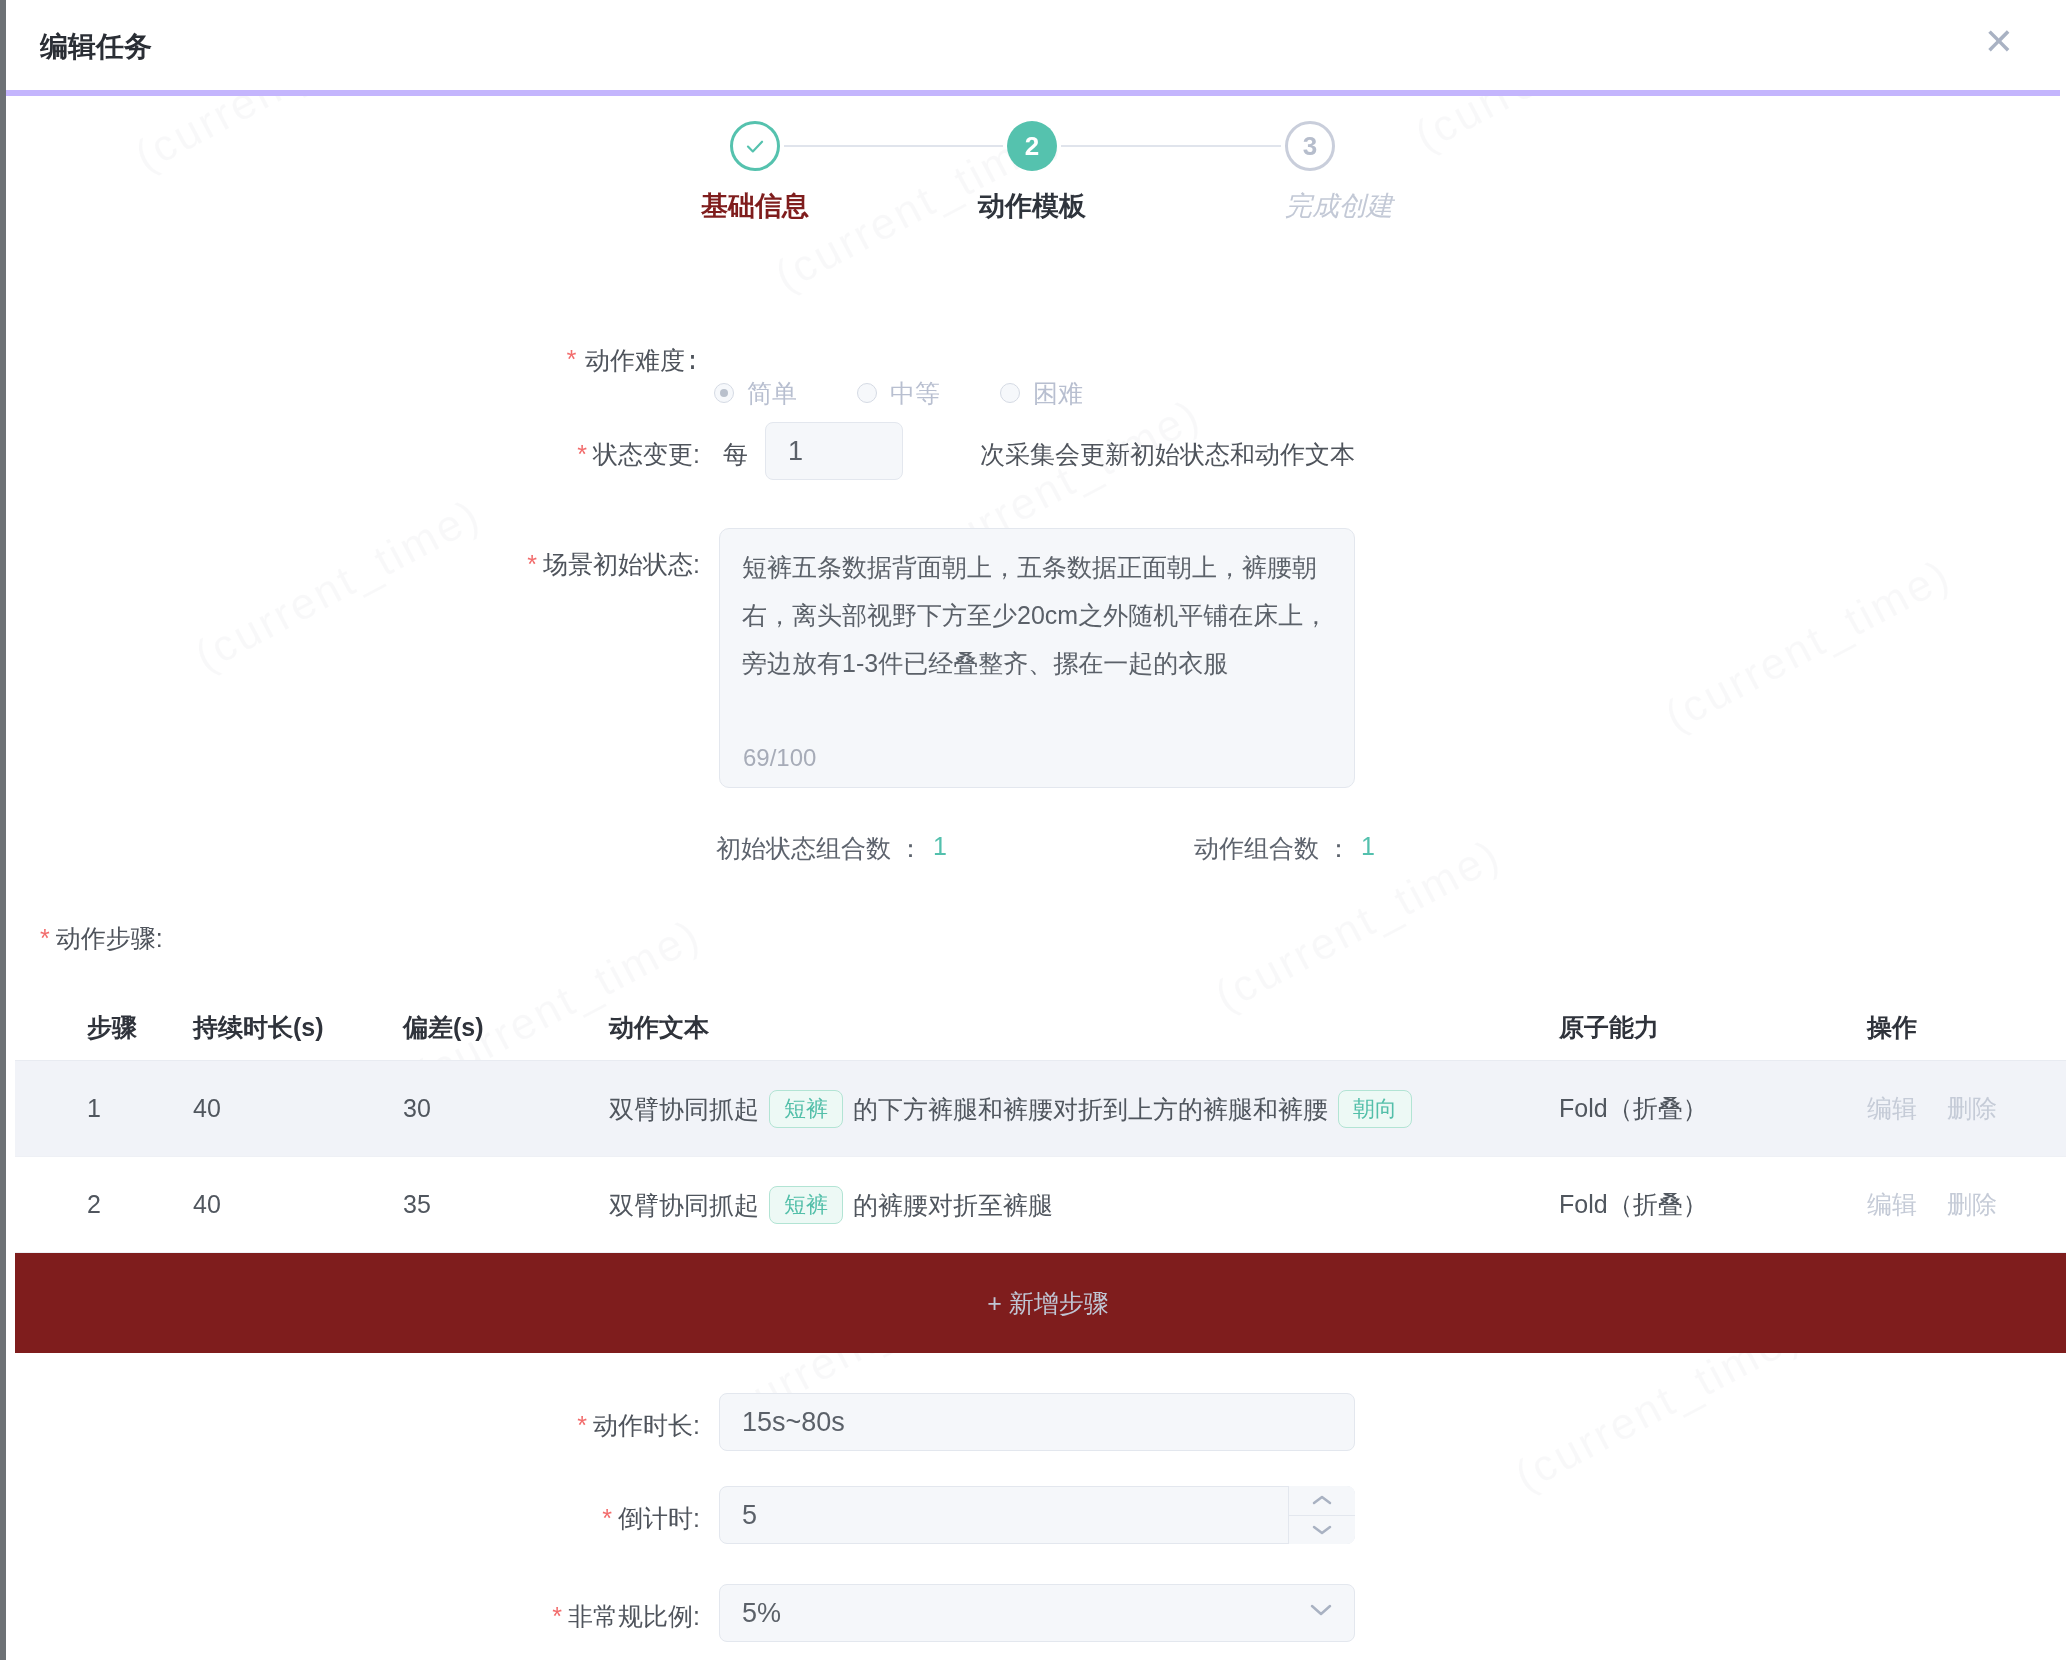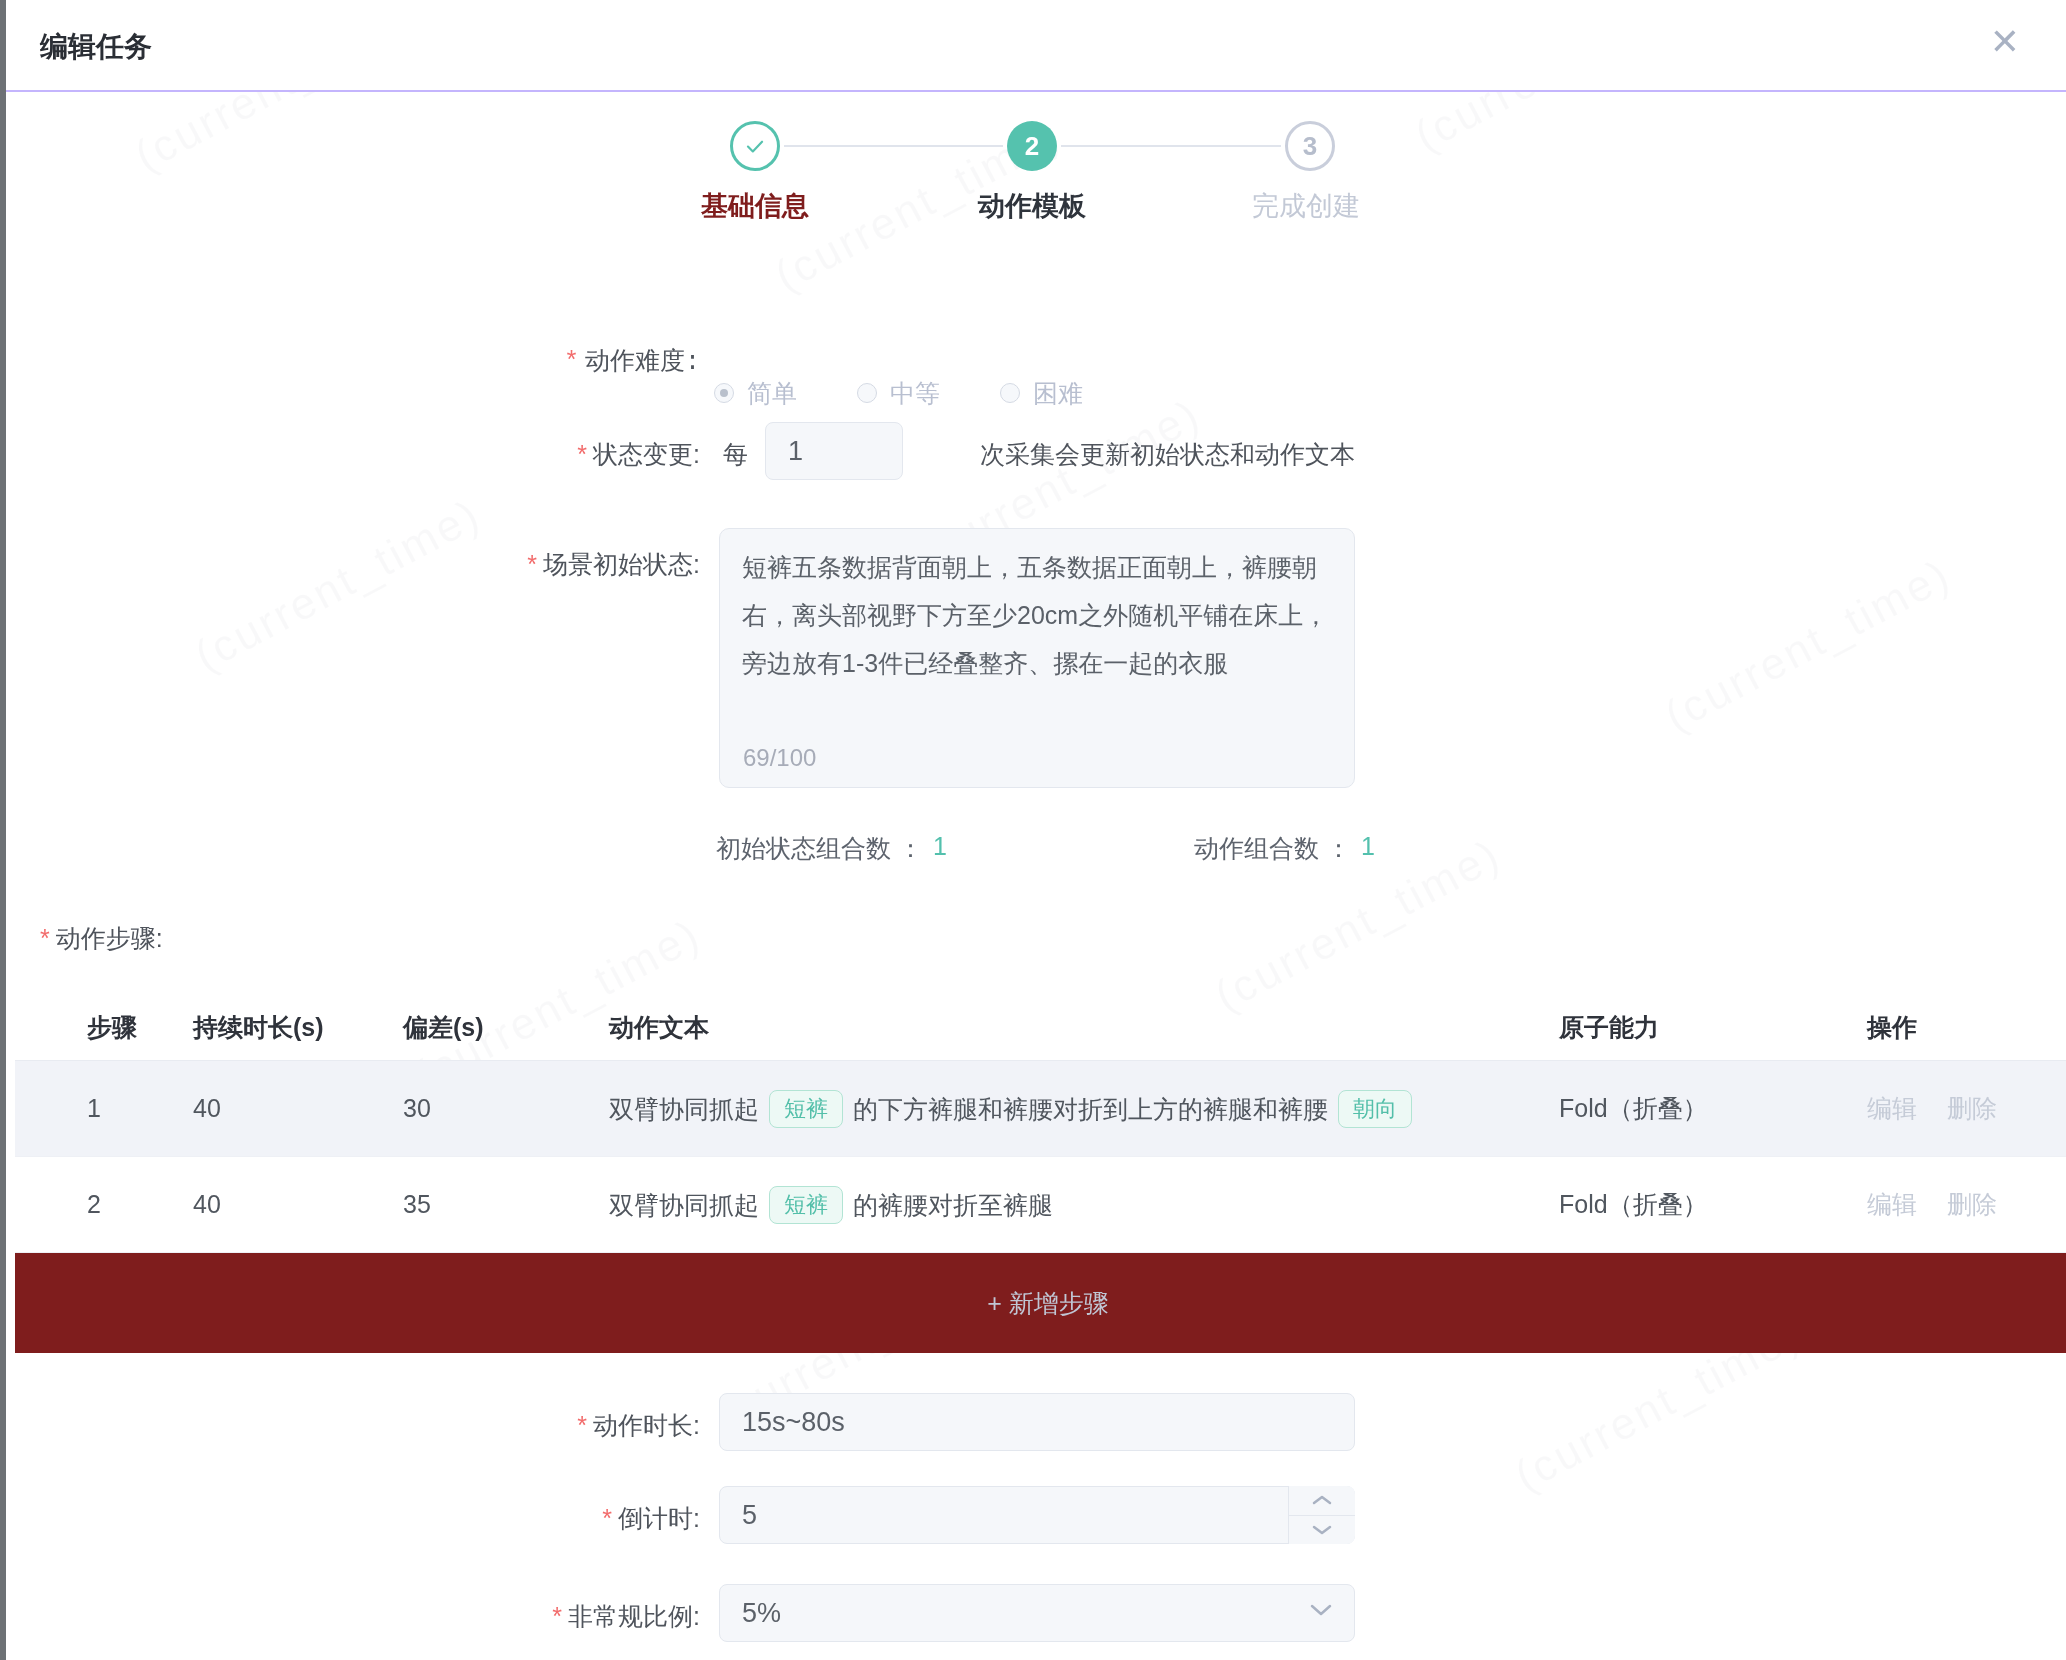--- a/index.html
+++ b/index.html
@@ -7,38 +7,38 @@
     position:relative;width:2066px;height:1660px;background:#ffffff;
     font-family:"Liberation Sans","DejaVu Sans",sans-serif;overflow:hidden;
     color:#50565e;
   }
   
   .edge-strip{position:absolute;left:0;top:0;width:6px;height:1660px;background:#6d7175;}
   
   .wm{position:absolute;font-size:44px;letter-spacing:3px;color:#6b7280;opacity:0.04;
       transform:rotate(-28deg);white-space:nowrap;pointer-events:none;}
   
-  .titlebar{position:absolute;left:6px;top:0;right:0;height:90px;background:#fff;
-    border-bottom:2px solid #c4b5fd;text-align:right;}
+  .titlebar{position:absolute;left:6px;top:0;right:6px;height:90px;background:#fff;
+    border-bottom:6px solid #c4b5fd;text-align:right;}
   .title{position:absolute;left:34px;top:28px;font-size:28px;font-weight:700;color:#2a2e35;}
   .close{position:absolute;right:46px;top:24px;font-size:36px;color:#a9b2c3;line-height:1;cursor:pointer;}
   
   .step-circle{position:absolute;top:121px;width:50px;height:50px;border-radius:50%;
     box-sizing:border-box;display:flex;align-items:center;justify-content:center;
     font-size:26px;font-weight:700;background:#fff;}
   .step-done{left:730px;border:3px solid #55c2ae;}
   .step-active{left:1007px;background:#55c2ae;color:#ffffff;border:none;}
   .step-pending{left:1285px;border:3px solid #c9cedb;color:#b6bdcc;}
   .step-line{position:absolute;top:145px;height:2px;background:#e0e4ec;}
   .line1{left:784px;width:219px;}
   .line2{left:1061px;width:220px;}
   .step-label{position:absolute;top:188px;width:250px;text-align:center;font-size:27px;}
   .sl-done{left:630px;font-weight:700;color:#7f1d1d;}
   .sl-active{left:907px;font-weight:700;color:#2f343c;}
-  .sl-pending{left:1181px;color:#c3c9d6;}
+  .sl-pending{left:1214px;color:#c3c9d6;font-style:italic;}
   
   .flabel{position:absolute;left:0;width:700px;text-align:right;font-size:25px;color:#4f545c;}
   .req{color:#f26c6c;margin-right:6px;font-size:25px;}
   
   .radio-row{position:absolute;left:714px;top:336px;height:42px;display:flex;align-items:center;gap:60px;margin-top:36px;}
   .radio-item{display:flex;align-items:center;gap:13px;cursor:pointer;}
   .radio-circle{width:20px;height:20px;border-radius:50%;border:1px solid #d5dae4;background:#f6f8fb;
     box-sizing:border-box;position:relative;}
   .radio-item.selected .radio-circle::after{content:"";position:absolute;left:5px;top:5px;width:8px;height:8px;
     border-radius:50%;background:#b9c0cc;}

